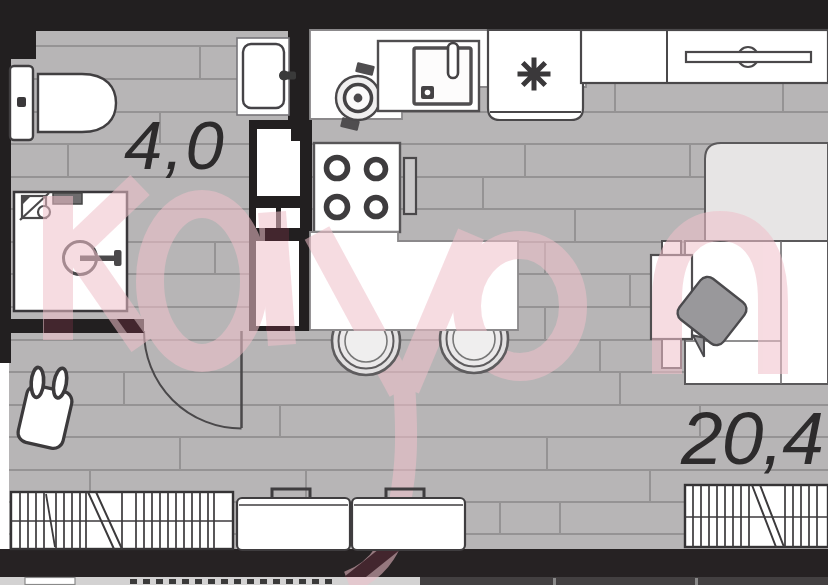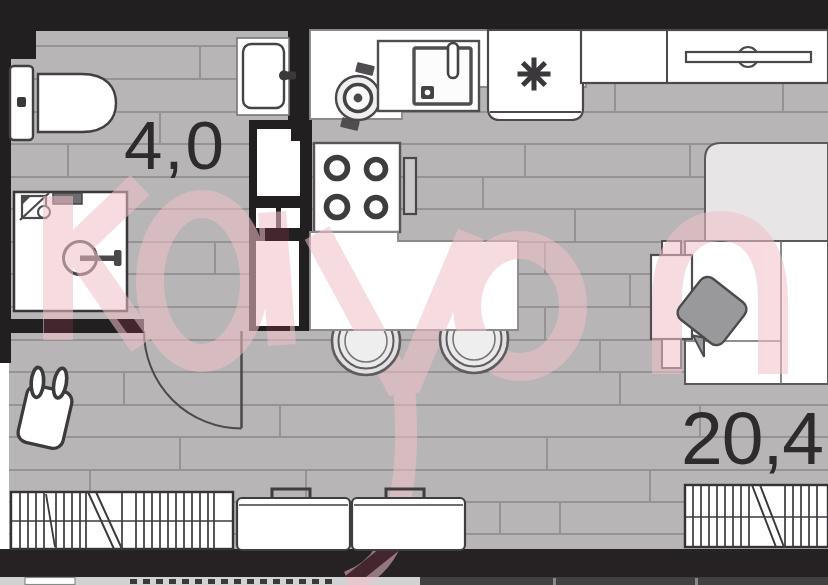--- a/index.html
+++ b/index.html
@@ -1,16 +1,16 @@
 <!DOCTYPE html>
 <html><head>
 <meta charset="utf-8">
 <style>
 html,body{margin:0;padding:0;background:#fff;}
-#plan{position:relative;width:828px;height:585px;overflow:hidden;}
+#plan{position:relative;width:828px;height:585px;overflow:hidden;font-style:italic;}
 text{font-family:"Liberation Sans",sans-serif;}
 </style>
 </head>
 <body>
 <div id="plan">
 <svg width="828" height="585" viewBox="0 0 828 585">
 
 <g>
 <rect x="0" y="0" width="828" height="585" fill="#b7b5b6"></rect>
 <g stroke="#959394" stroke-width="2" fill="none">

